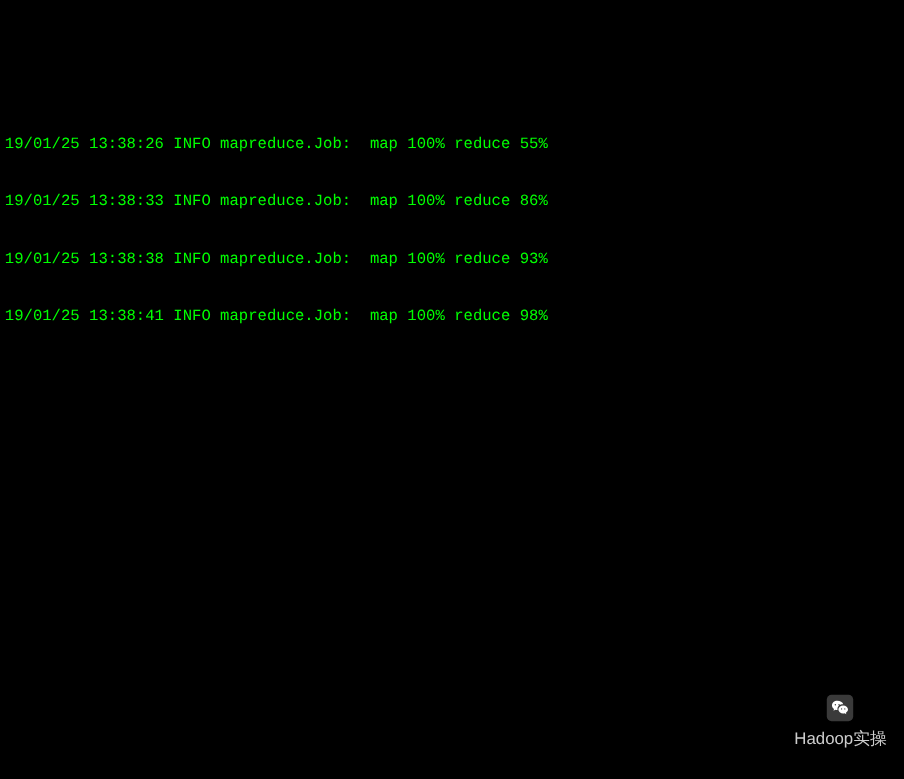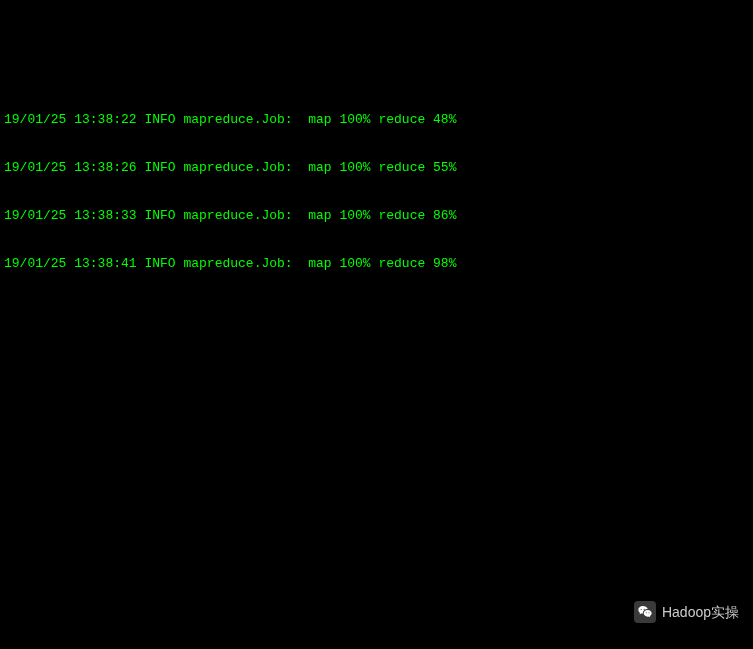--- a/index.html
+++ b/index.html
@@ -25,20 +25,21 @@
     position: absolute;
     right: 14px;
     bottom: 26px;
     display: flex;
     align-items: center;
     gap: 6px;
     color: #cccccc;
     font-family: sans-serif;
     font-size: 14px;
     pointer-events: none;
+    flex-direction: column;
   }
   .wm-icon {
     width: 22px;
     height: 22px;
     border-radius: 4px;
     background: #3a3a3a;
     display: flex;
     align-items: center;
     justify-content: center;
   }
@@ -47,23 +48,23 @@
     height: 16px;
     fill: #ffffff;
   }
 </style>
 </head>
 <body>
 
 
 
 <div class="terminal">
-  <div class="line">19/01/25 13:38:22 INFO mapreduce.Job:  map 100% reduce 48%</div>
   <div class="line">19/01/25 13:38:26 INFO mapreduce.Job:  map 100% reduce 55%</div>
   <div class="line">19/01/25 13:38:33 INFO mapreduce.Job:  map 100% reduce 86%</div>
+  <div class="line">19/01/25 13:38:38 INFO mapreduce.Job:  map 100% reduce 93%</div>
   <div class="line">19/01/25 13:38:41 INFO mapreduce.Job:  map 100% reduce 98%</div>
   
   
   
   
   
   
   
   
   

